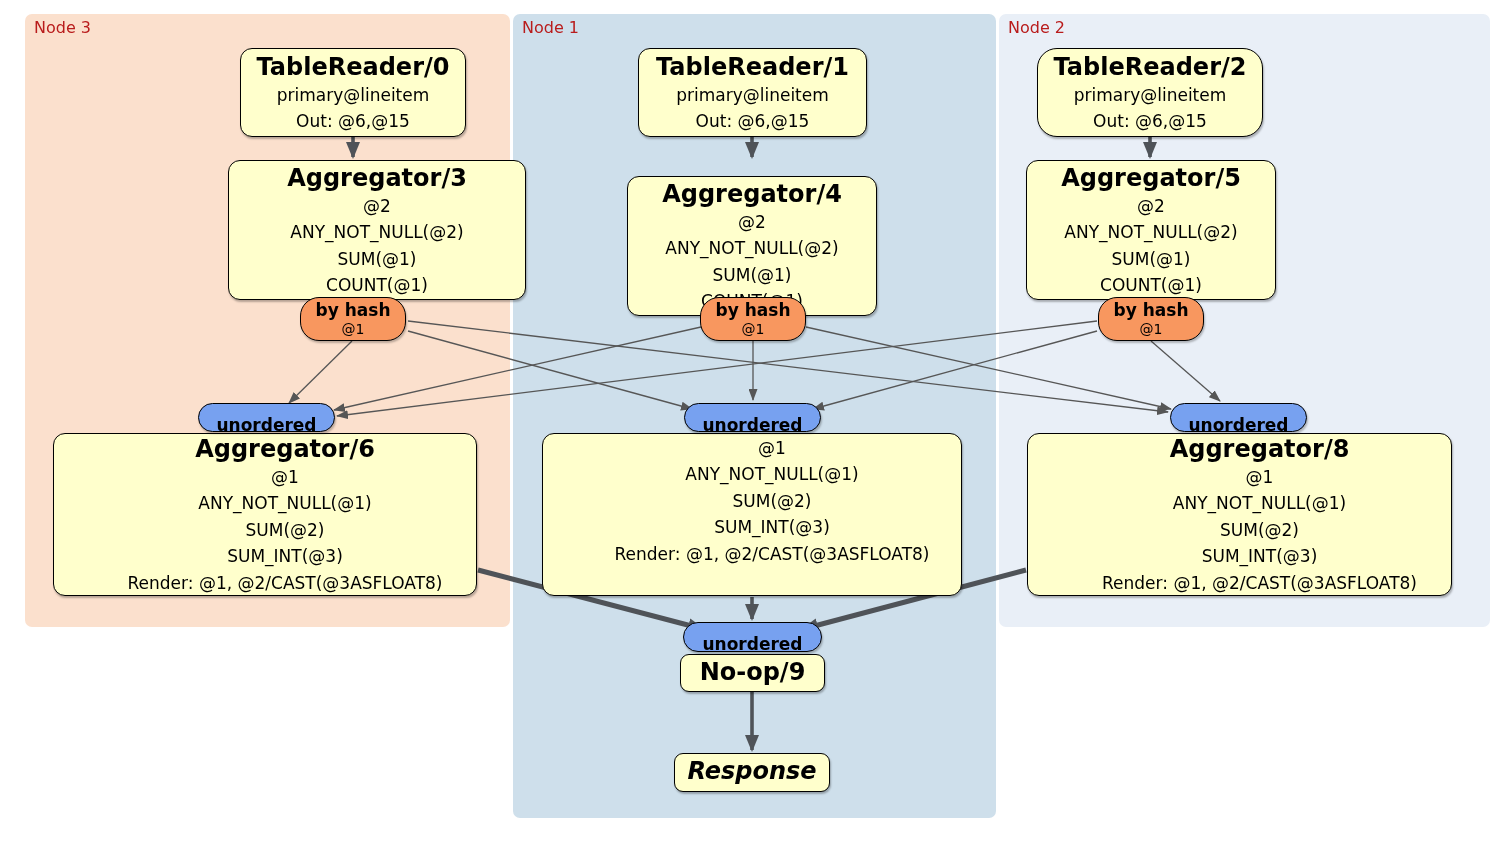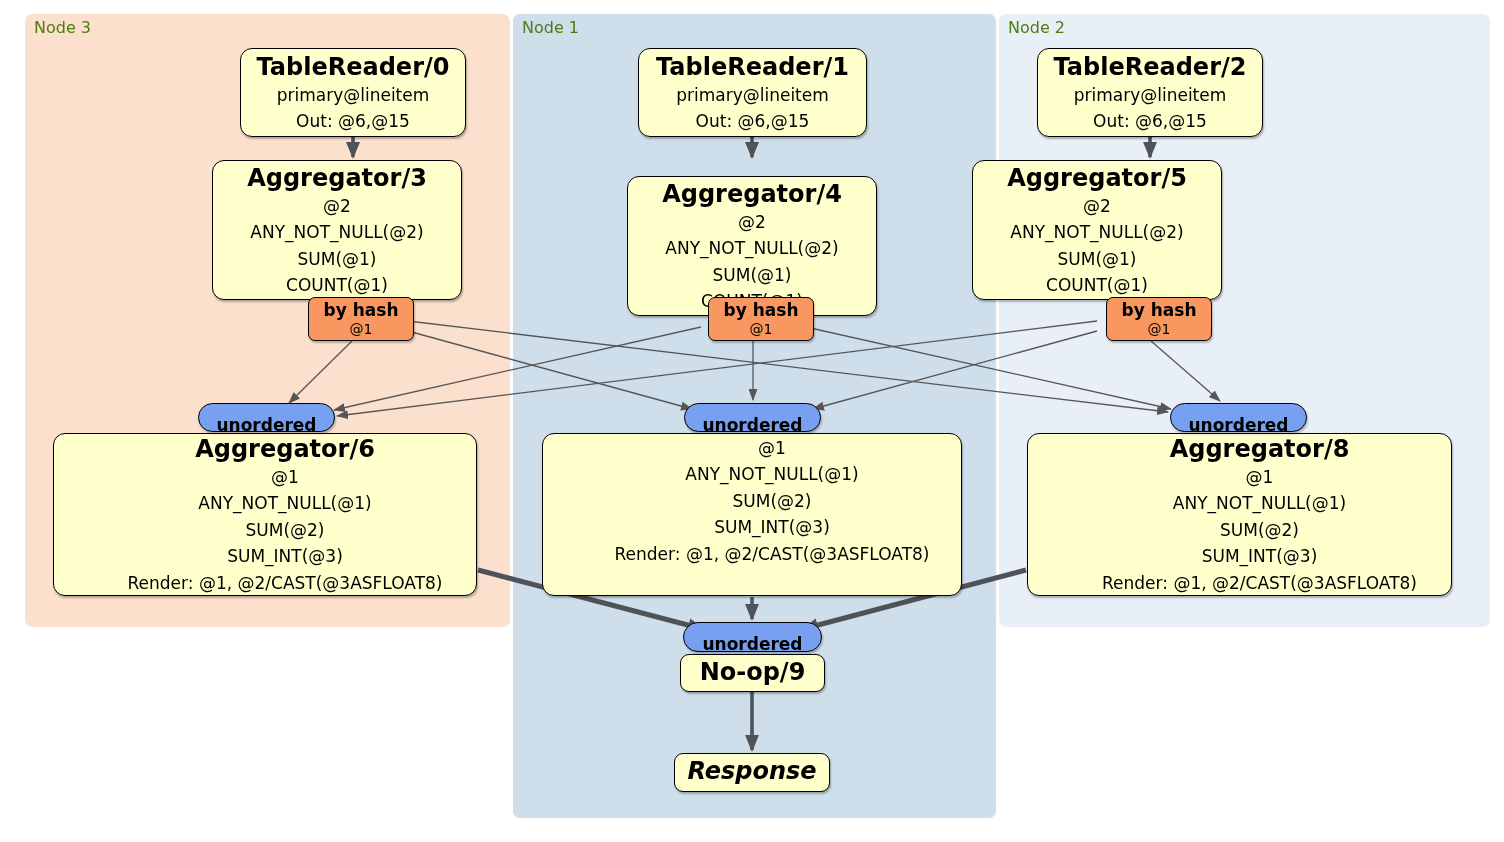--- a/index.html
+++ b/index.html
@@ -13,21 +13,21 @@
     --edge-thin:#565656;
     --edge-thick:#4F5358;
     --text:#000000;
   }
   *{margin:0;padding:0;box-sizing:border-box;}
   html,body{background:#FFFFFF;}
   body{font-family:"DejaVu Sans","Liberation Sans",sans-serif;color:var(--text);}
   .stage{position:relative;width:1504px;height:842px;overflow:hidden;background:#FFFFFF;}
 
   .panel{position:absolute;border-radius:7px;z-index:0;}
-  .panel-label{position:absolute;left:9px;top:4px;font-size:16px;color:#4d7c0f;white-space:nowrap;}
+  .panel-label{position:absolute;left:9px;top:4px;font-size:16px;color:#b91c1c;white-space:nowrap;}
 
   .edges{position:absolute;left:0;top:0;z-index:1;pointer-events:none;}
   .e-thin{stroke:var(--edge-thin);stroke-width:1.3;fill:none;}
   .e-med{stroke:var(--edge-thick);stroke-width:3.6;fill:none;}
   .e-thick{stroke:var(--edge-thick);stroke-width:5;fill:none;}
   .mk-thin{fill:var(--edge-thin);}
   .mk-thick{fill:var(--edge-thick);}
 
   .box{position:absolute;background:var(--box-fill);border:1.5px solid var(--box-border);
        border-radius:12px;text-align:center;z-index:2;
@@ -38,21 +38,21 @@
   .pad-agg{padding-top:3px;}
   .pad-low{padding-top:1px;padding-left:40px;}
 
   .small-box{position:absolute;background:var(--box-fill);border:1.5px solid var(--box-border);
        border-radius:9px;text-align:center;z-index:2;
        box-shadow:1px 2px 2px rgba(0,0,0,0.28);}
   .small-box .box-title{line-height:34px;}
 
   .oval{position:absolute;text-align:center;z-index:3;border:1.5px solid var(--box-border);
         box-shadow:1px 2px 2px rgba(0,0,0,0.25);}
-  .oval.hash{background:var(--hash-fill);border-radius:7px;margin-left:8px;}
+  .oval.hash{background:var(--hash-fill);border-radius:19px;}
   .oval.sync{background:var(--sync-fill);border-radius:15px;}
   .oval-title{font-weight:bold;font-size:17px;line-height:21px;padding-top:2px;white-space:nowrap;}
   .oval-sub{font-size:14px;line-height:17px;white-space:nowrap;}
   .oval.sync .oval-title{line-height:26px;padding-top:8px;}
 </style>
 </head>
 <body>
 
 <div class="stage">
 
@@ -100,41 +100,41 @@
   <div class="box pad-tr" style="left:240px;top:48px;width:226px;height:89px;">
     <div class="box-title">TableReader/0</div>
     <div class="box-line">primary@lineitem</div>
     <div class="box-line">Out: @6,@15</div>
   </div>
   <div class="box pad-tr" style="left:638px;top:48px;width:229px;height:89px;">
     <div class="box-title">TableReader/1</div>
     <div class="box-line">primary@lineitem</div>
     <div class="box-line">Out: @6,@15</div>
   </div>
-  <div class="box pad-tr" style="left:1037px;top:48px;width:226px;height:89px;">
+  <div class="box pad-tr" style="left:1037px;top:48px;width:226px;height:89px;border-radius:20px;">
     <div class="box-title">TableReader/2</div>
     <div class="box-line">primary@lineitem</div>
     <div class="box-line">Out: @6,@15</div>
   </div>
 
-  <div class="box pad-agg" style="left:212px;top:160px;width:250px;height:140px;">
+  <div class="box pad-agg" style="left:228px;top:160px;width:298px;height:140px;">
     <div class="box-title">Aggregator/3</div>
     <div class="box-line">@2</div>
     <div class="box-line">ANY_NOT_NULL(@2)</div>
     <div class="box-line">SUM(@1)</div>
     <div class="box-line">COUNT(@1)</div>
   </div>
   <div class="box pad-agg" style="left:627px;top:176px;width:250px;height:140px;">
     <div class="box-title">Aggregator/4</div>
     <div class="box-line">@2</div>
     <div class="box-line">ANY_NOT_NULL(@2)</div>
     <div class="box-line">SUM(@1)</div>
     <div class="box-line">COUNT(@1)</div>
   </div>
-  <div class="box pad-agg" style="left:972px;top:160px;width:250px;height:140px;">
+  <div class="box pad-agg" style="left:1026px;top:160px;width:250px;height:140px;">
     <div class="box-title">Aggregator/5</div>
     <div class="box-line">@2</div>
     <div class="box-line">ANY_NOT_NULL(@2)</div>
     <div class="box-line">SUM(@1)</div>
     <div class="box-line">COUNT(@1)</div>
   </div>
 
   <div class="oval hash" style="left:300px;top:297px;width:106px;height:44px;">
     <div class="oval-title">by hash</div>
     <div class="oval-sub">@1</div>

